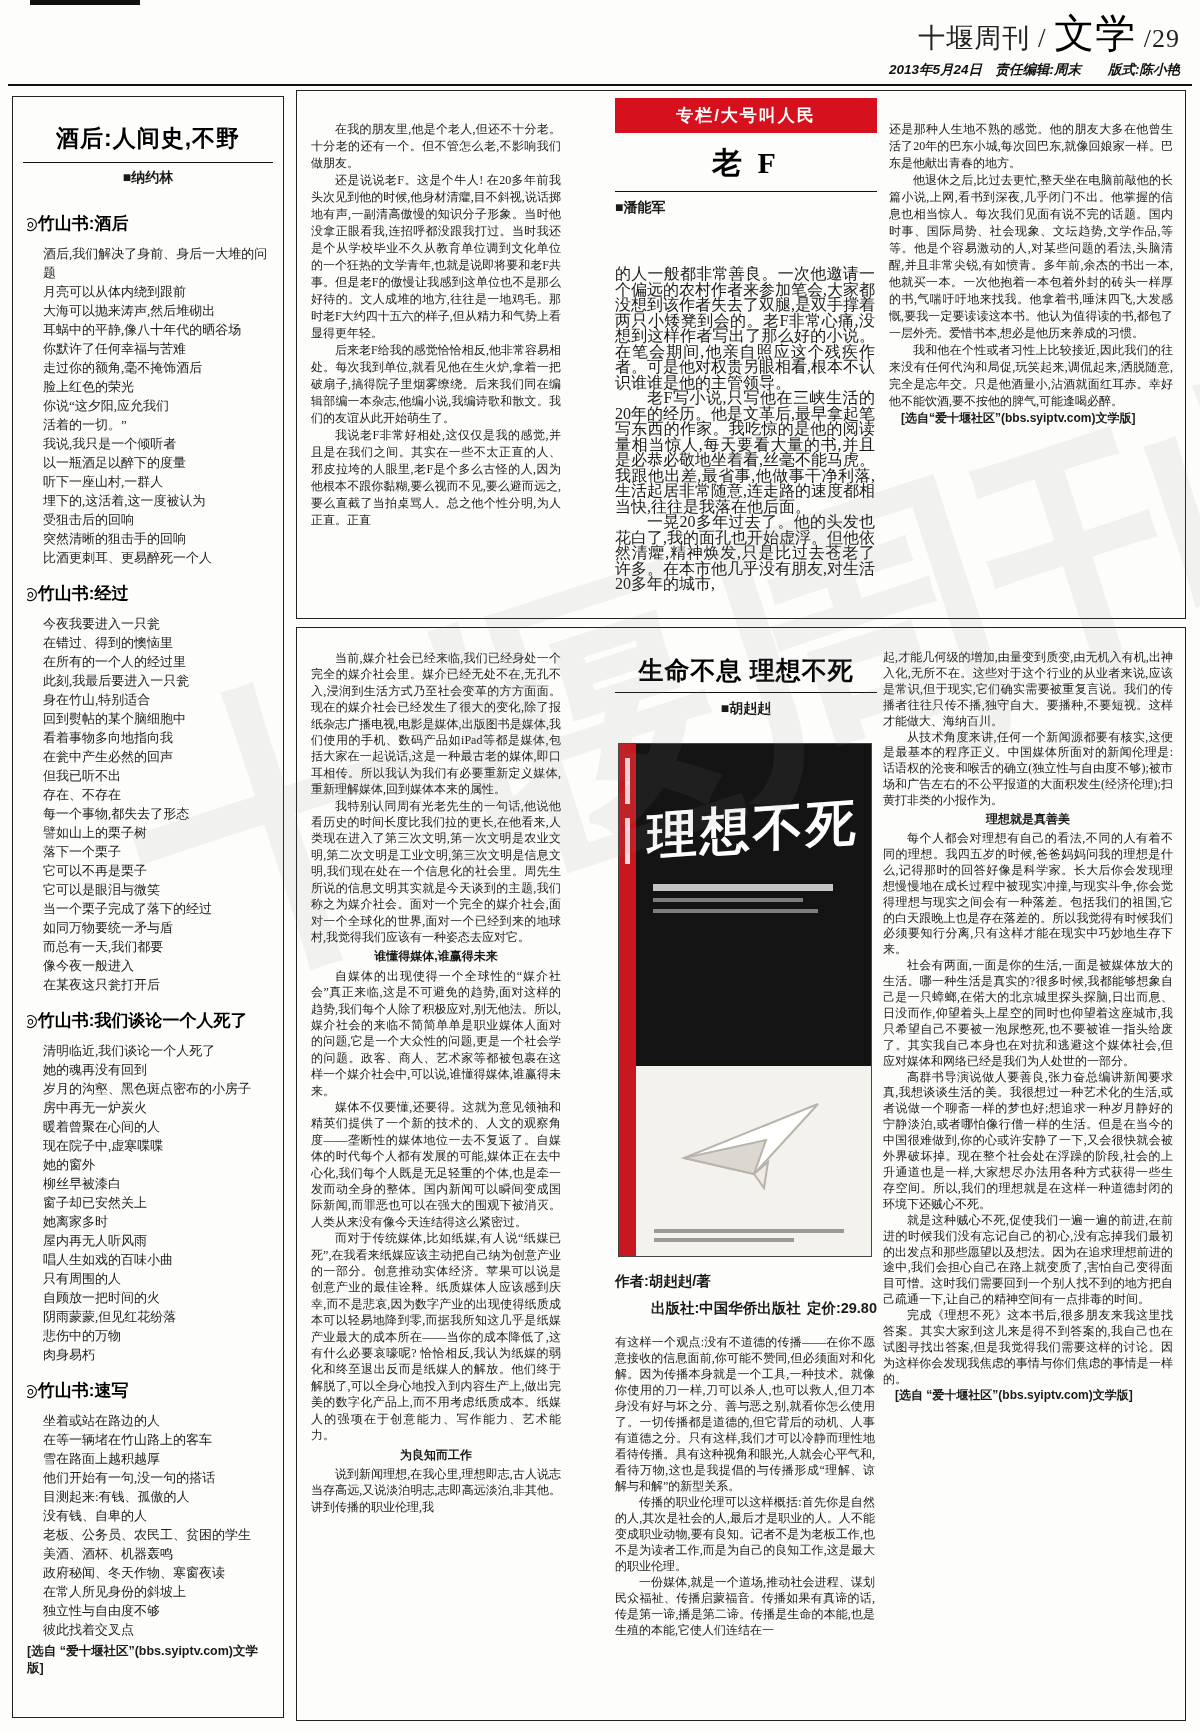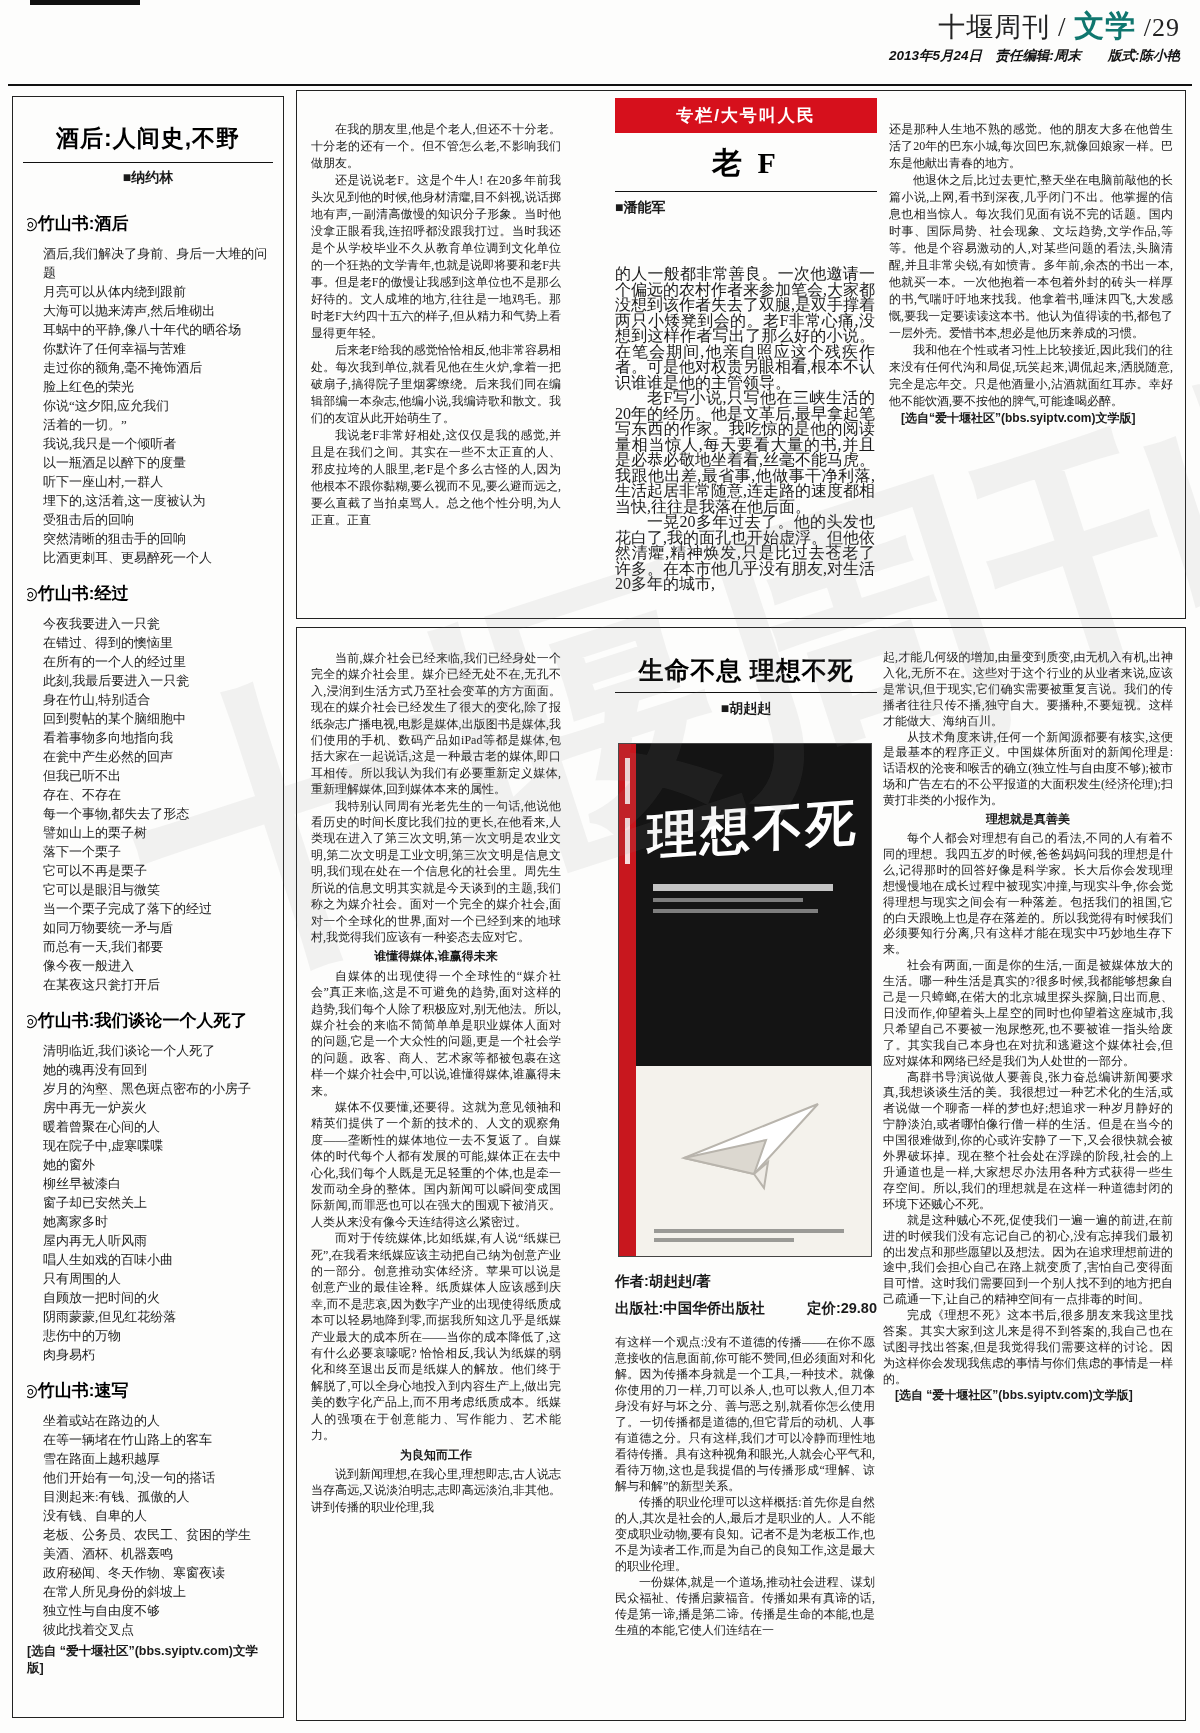--- a/index.html
+++ b/index.html
@@ -2,21 +2,21 @@
 <html><head>
 <meta charset="utf-8">
 <style>
   html,body{margin:0;padding:0;background:#e8e8e6;}
   .page{position:relative;width:1200px;height:1733px;margin:0 auto;background:#fdfdfc;
         font-family:"Liberation Serif","DejaVu Serif",serif;color:#1a1a1a;overflow:hidden;}
   
   .topmark{position:absolute;left:30px;top:0;width:110px;height:5px;background:#111;}
   .masthead{position:absolute;right:20px;top:6px;text-align:right;}
   .mast-line1{font-size:27px;letter-spacing:1px;color:#222;}
-  .mast-section{font-family:"Liberation Sans","DejaVu Sans",sans-serif;font-weight:bold;font-size:30px;color:#0f766e;}
+  .mast-section{font-family:"Liberation Sans","DejaVu Sans",sans-serif;font-weight:normal;font-size:40px;color:#000000;}
   .mast-page{font-size:26px;}
   .dateline{margin-top:0;font-family:"Liberation Sans","DejaVu Sans",sans-serif;
             font-weight:bold;font-style:italic;font-size:13.5px;color:#111;}
   .header-rule{position:absolute;left:8px;top:84px;width:1184px;height:2px;background:#111;}
   
   .watermark{position:absolute;left:120px;top:520px;width:1000px;pointer-events:none;z-index:9;
              font-family:"Liberation Sans",sans-serif;font-weight:bold;font-size:300px;
              color:rgba(140,140,140,0.10);transform:rotate(-18deg);white-space:nowrap;}
   
   .poem-box{position:absolute;left:12px;top:96px;width:270px;height:1620px;
@@ -78,21 +78,21 @@
   .cover-bars b:nth-child(2){width:150px;height:4px;background:rgba(255,255,255,.45);}
   .cover-bars b:nth-child(3){width:165px;height:4px;background:rgba(255,255,255,.45);}
   .cover-bottom{position:absolute;left:17px;bottom:0;width:235px;height:190px;background:#f4f2ec;}
   .plane{position:absolute;left:40px;top:30px;}
   .cover-caption{position:absolute;left:18px;bottom:14px;}
   .cover-caption b{display:block;height:4px;background:#9a9a96;margin-top:5px;}
   .cover-caption b:nth-child(1){width:190px;}
   .cover-caption b:nth-child(2){width:140px;}
   .book-info{position:absolute;left:318px;top:644px;width:262px;
              font-family:"Liberation Sans","DejaVu Sans",sans-serif;font-weight:bold;font-size:14.5px;}
-  .book-info .row2{display:flex;justify-content:space-between;margin-top:8px;}
+  .book-info .row2{display:flex;justify-content:space-between;margin-top:8px;margin-left:36px;}
 </style>
 </head>
 <body>
 
 <div class="page">
 
   <div class="topmark"></div>
 
   <div class="masthead">
     <div class="mast-line1"><span>十堰周刊</span><span> / </span><span class="mast-section">文学</span><span class="mast-page"> /29</span></div>

